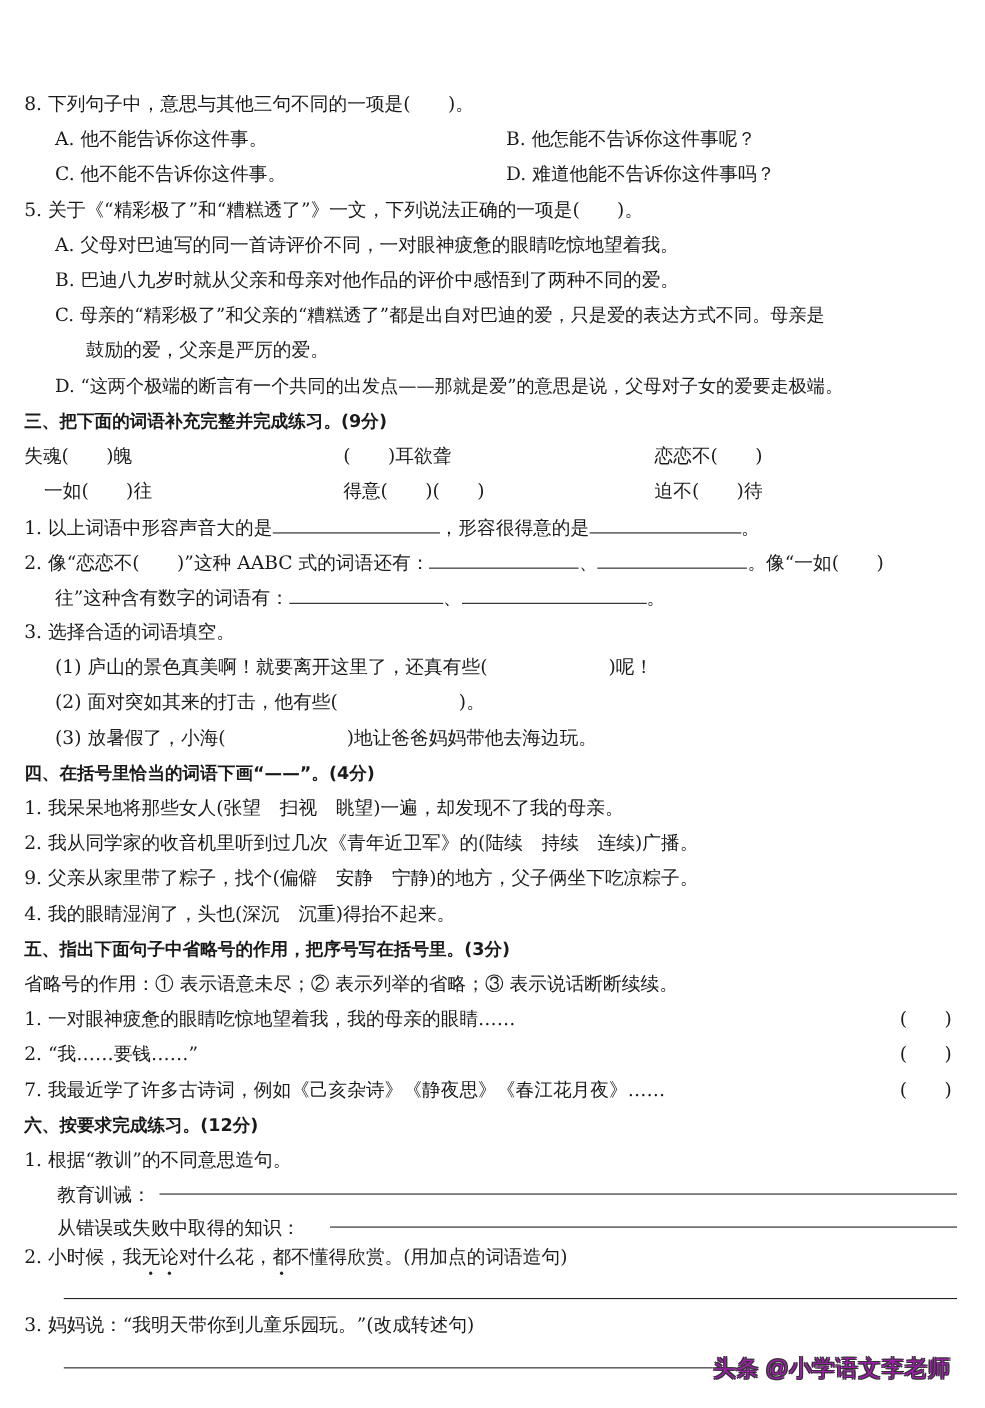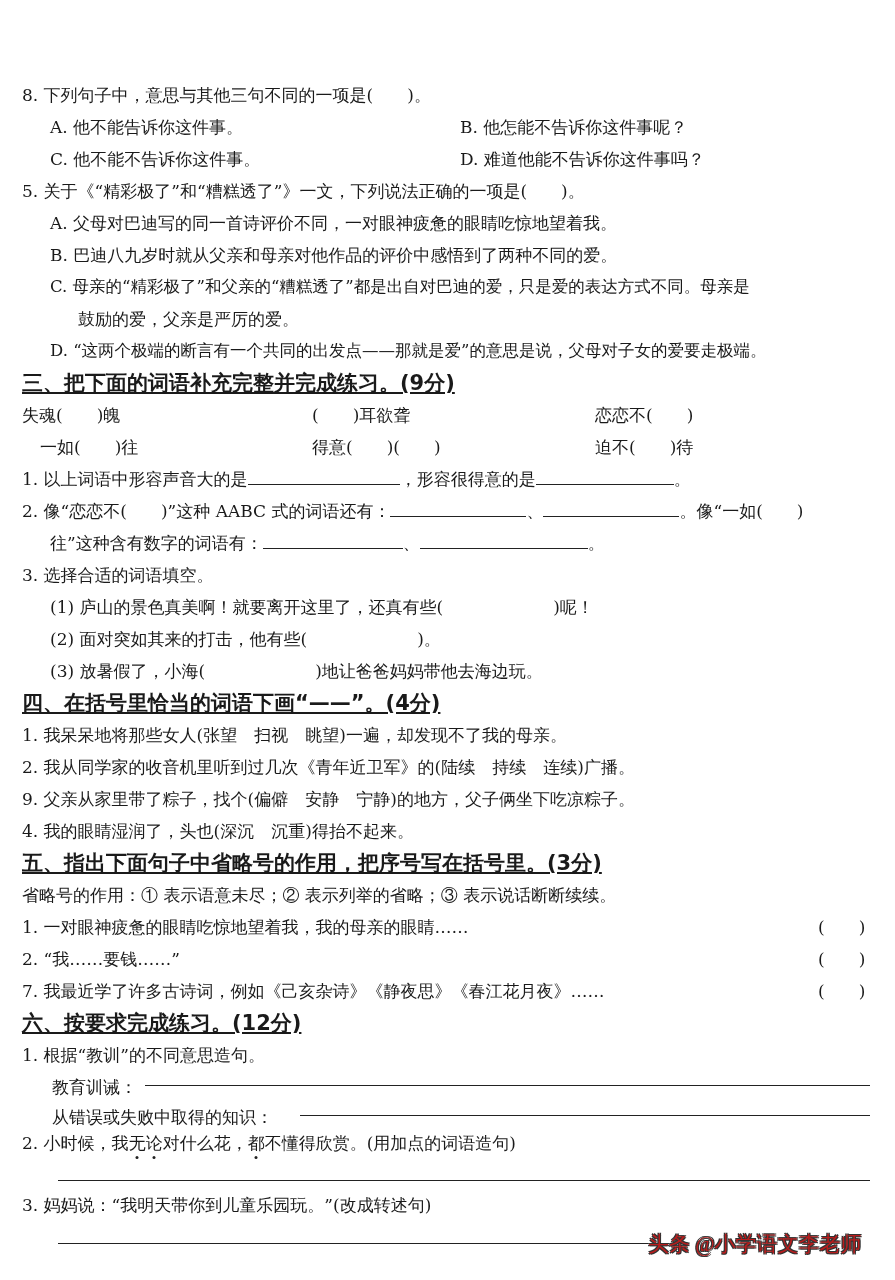--- a/index.html
+++ b/index.html
@@ -2,26 +2,26 @@
 <html><head>
 <meta charset="utf-8">
 <style>
   html, body { margin: 0; padding: 0; }
   body {
     width: 895px; height: 1280px; background: #ffffff; color: #1a1a1a;
     font-family: "DejaVu Serif", "Liberation Serif", serif;
     font-size: 17px; position: relative; overflow: hidden;
   }
   .line { position: absolute; white-space: nowrap; line-height: 22px; }
-  .b { font-family: "DejaVu Sans", "Liberation Sans", sans-serif; font-weight: bold; font-size: 21px; text-decoration: underline; }
+  .b { font-family: "DejaVu Sans", "Liberation Sans", sans-serif; font-weight: bold; font-size: 16px; }
   .blank { display: inline-block; border-bottom: 1px solid #222; height: 16px; vertical-align: baseline; }
   .rule { position: absolute; height: 0; border-top: 1.5px solid #222; }
   .dot { position: relative; }
   .dot::after { content: ""; position: absolute; left: 50%; bottom: -6px; width: 3px; height: 3px; background: #222; border-radius: 50%; transform: translateX(-50%); }
-  .wm { position: absolute; font-family: Liberation Serif, serif; font-size: 21px; color: #b91c1c;
+  .wm { position: absolute; font-family: Liberation Sans, sans-serif; font-size: 21px; color: #a21caf;
         text-shadow: 1px 1px 0 #333, -1px -1px 0 #333, 1px -1px 0 #333, -1px 1px 0 #333; }
   .rparen { position: absolute; }
 </style>
 </head>
 <body>
 
 <div class="line" style="left:22px;top:84px">8. 下列句子中，意思与其他三句不同的一项是(　　)。</div>
 <div class="line" style="left:50px;top:116px">A. 他不能告诉你这件事。</div>
 <div class="line" style="left:460px;top:116px">B. 他怎能不告诉你这件事呢？</div>
 <div class="line" style="left:50px;top:148px">C. 他不能不告诉你这件事。</div>

